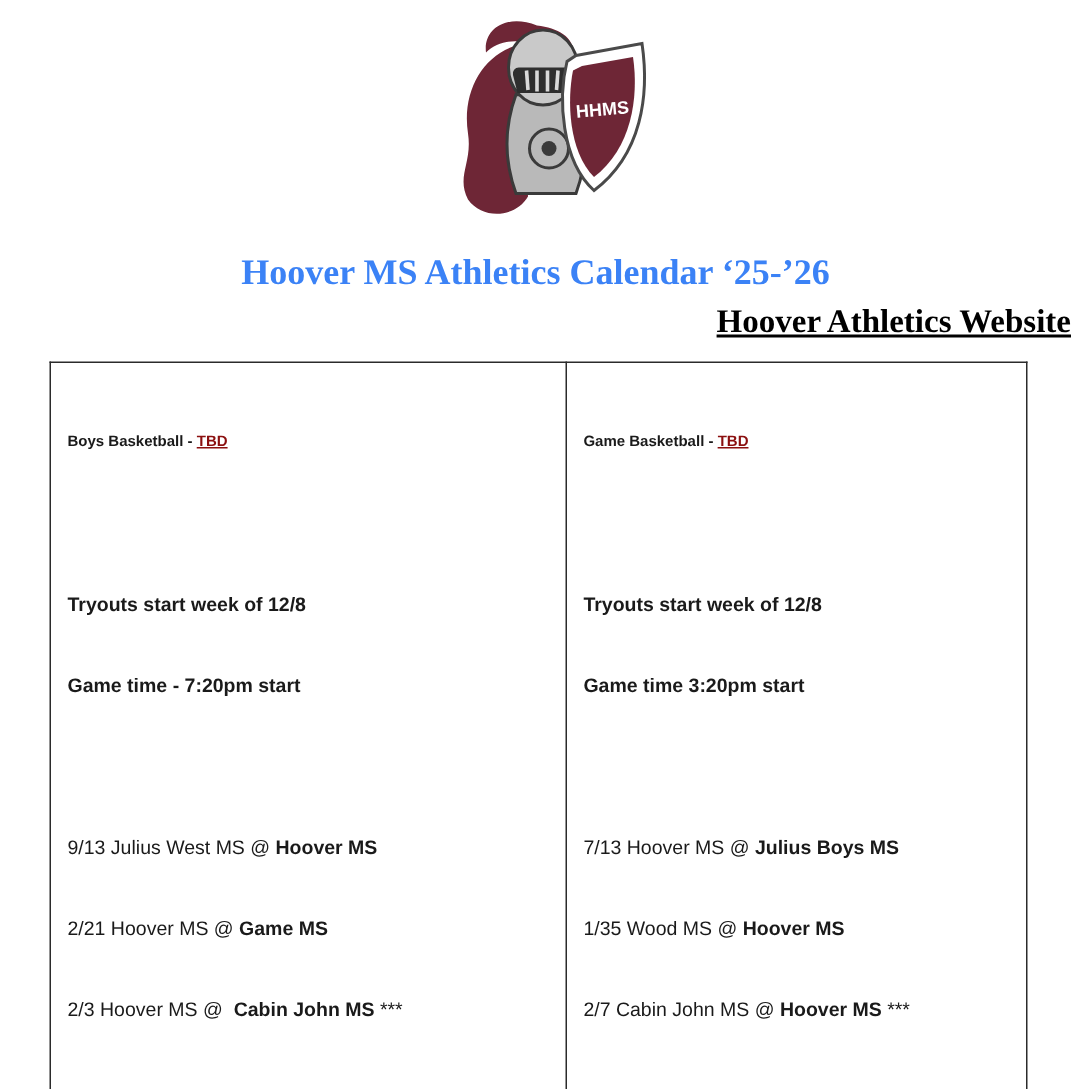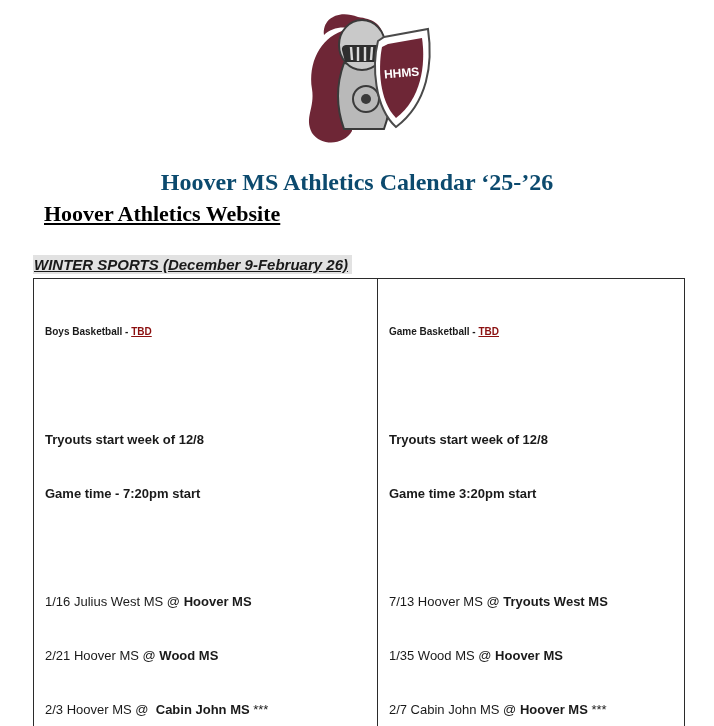--- a/index.html
+++ b/index.html
@@ -3,24 +3,24 @@
 <meta charset="utf-8">
 <style>
   html,body{margin:0;padding:0;}
   body{
     width:714px;height:726px;overflow:hidden;background:#ffffff;
     font-family:"Liberation Sans", sans-serif;color:#1a1a1a;
   }
   .logo-wrap{display:flex;justify-content:center;padding-top:5px;height:150px;}
   .page-title{
     text-align:center;font-family:"Liberation Serif", serif;
-    font-size:24px;font-weight:bold;color:#0c4a6e;margin:14px 0 5px 0;
+    font-size:24px;font-weight:bold;color:#3b82f6;margin:14px 0 5px 0;
   }
   .subtitle{
-    text-align:left;font-family:"Liberation Serif", serif;
+    text-align:right;font-family:"Liberation Serif", serif;
     font-size:22px;font-weight:bold;margin:0 0 14px 0;padding-left:44px;
   }
   .subtitle a{color:#000000;text-decoration:underline;}
   .section{margin-left:33px;margin-right:29px;}
   .section-heading{
     display:inline-block;
     font-size:15px;font-weight:bold;font-style:italic;
     text-decoration:underline;background:#e2e2e2;
     padding:1px 4px 1px 1px;margin:14px 0 4px 0;
   }
@@ -68,44 +68,43 @@
     <text x="130" y="72" font-size="12" font-weight="bold" fill="#ffffff" text-anchor="middle" transform="rotate(-5 130 72)" font-family="Liberation Sans, sans-serif">HHMS</text>
   </svg>
 </div>
 
 <div class="page-title">Hoover MS Athletics Calendar ‘25-’26</div>
 <div class="subtitle">
   <a href="#">Hoover Athletics Website</a>
 </div>
 
 <div class="section section-winter">
-  <div class="section-heading">WINTER SPORTS (December 9-February 26)</div>
   <table class="sched">
     <tbody>
         <tr>
       <td class="col-left">
         <div class="team-line"><span>Boys Basketball - </span><a href="#" class="tbd">TBD</a></div>
         <div class="blank"></div>
         <div class="bold-line">Tryouts start week of 12/8</div>
         <div class="bold-line">Game time - 7:20pm start</div>
         <div class="blank"></div>
-        <div class="game"><span>1/16 Julius West MS @ </span><span class="b">Hoover MS</span><span></span></div>
-        <div class="game"><span>2/21 Hoover MS @ </span><span class="b">Wood MS</span><span></span></div>
+        <div class="game"><span>9/13 Julius West MS @ </span><span class="b">Hoover MS</span><span></span></div>
+        <div class="game"><span>2/21 Hoover MS @ </span><span class="b">Game MS</span><span></span></div>
         <div class="game"><span>2/3 Hoover MS @  </span><span class="b">Cabin John MS</span><span> ***</span></div>
         
         
         
       </td>
       <td>
         <div class="team-line"><span>Game Basketball - </span><a href="#" class="tbd">TBD</a></div>
         <div class="blank"></div>
         <div class="bold-line">Tryouts start week of 12/8</div>
         <div class="bold-line">Game time 3:20pm start</div>
         <div class="blank"></div>
-        <div class="game"><span>7/13 Hoover MS @ </span><span class="b">Tryouts West MS</span><span></span></div>
+        <div class="game"><span>7/13 Hoover MS @ </span><span class="b">Julius Boys MS</span><span></span></div>
         <div class="game"><span>1/35 Wood MS @ </span><span class="b">Hoover MS</span><span></span></div>
         <div class="game"><span>2/7 Cabin John MS @ </span><span class="b">Hoover MS</span><span> ***</span></div>
         
         
         
       </td>
     </tr>
   </tbody>
     </table>
 </div>

